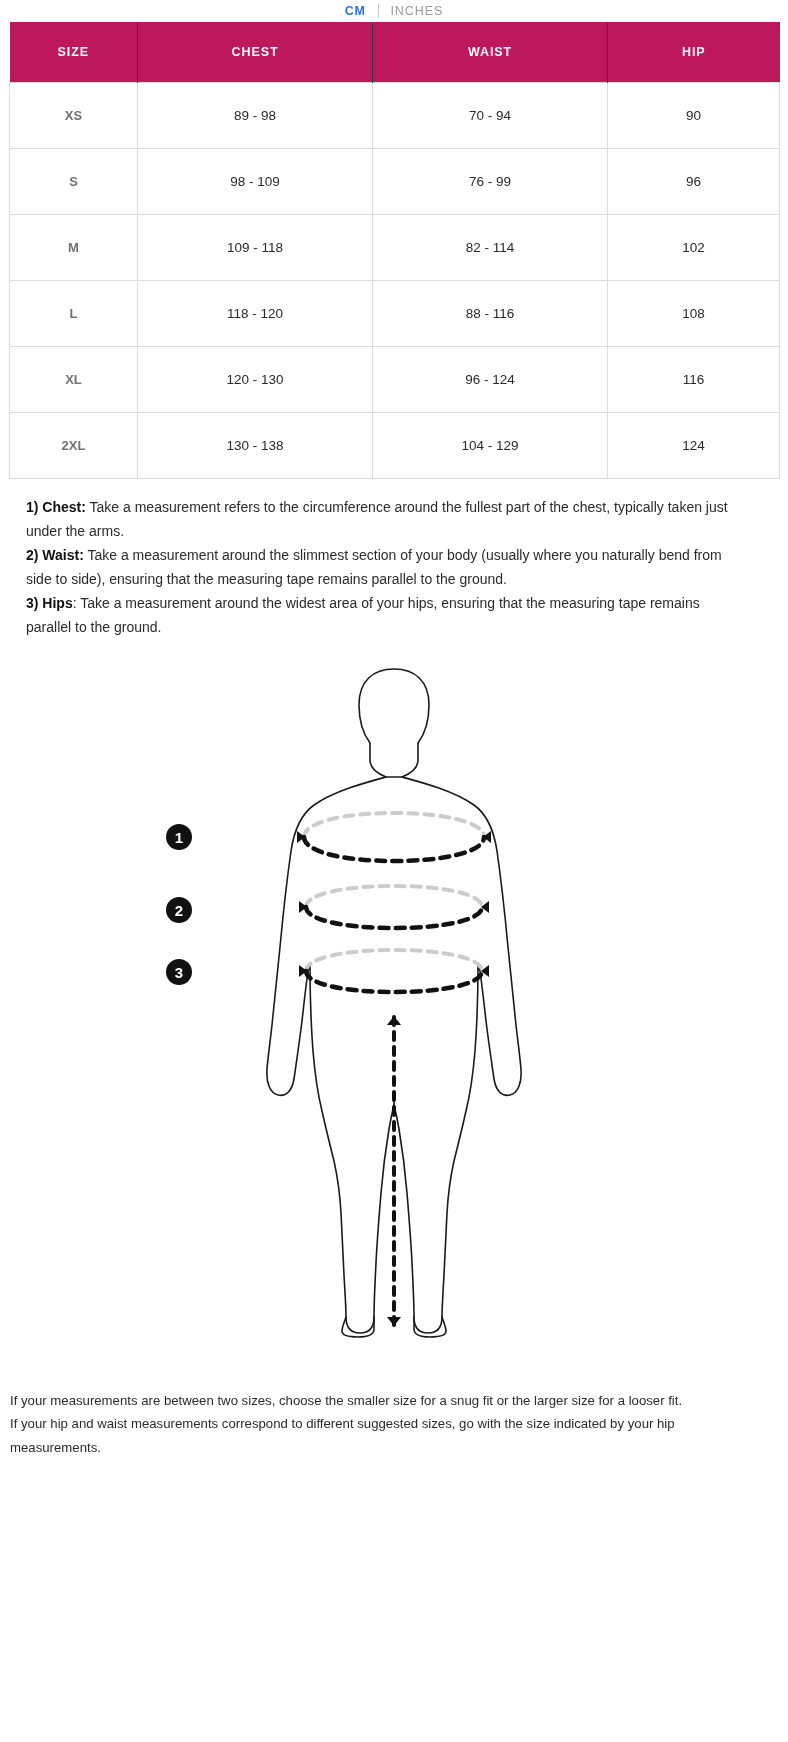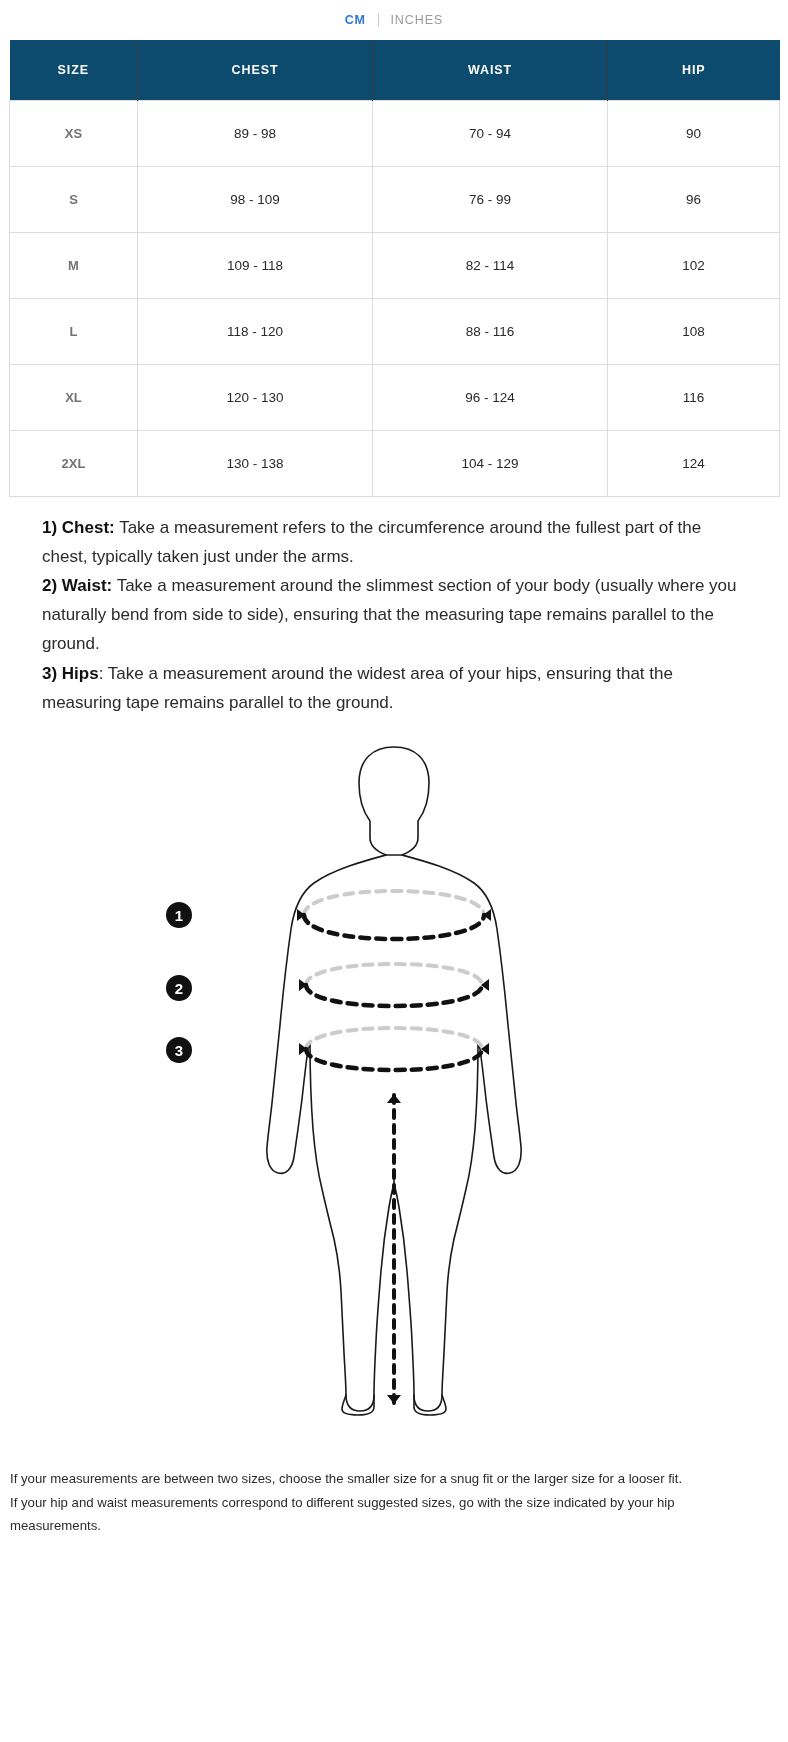--- a/index.html
+++ b/index.html
@@ -15,21 +15,21 @@
     color: #1c1c1c;
     -webkit-font-smoothing: antialiased;
   }
 
   
   .unit-toggle {
     display: flex;
     align-items: center;
     justify-content: center;
     gap: 10px;
-    height: 40px;
+    height: 22px;
     font-size: 12.5px;
     font-weight: bold;
     letter-spacing: 0.6px;
   }
   .unit-opt {
     cursor: pointer;
     padding: 0 2px;
   }
   .unit-opt.active { color: #2d76d8; }
   .unit-opt.inactive { color: #9a9a9a; font-weight: normal; letter-spacing: 0.9px; }
@@ -40,21 +40,21 @@
   }
 
   
   .chart-wrap { padding: 0 9px; }
   table.size-table {
     width: 770px;
     border-collapse: collapse;
     table-layout: fixed;
   }
   table.size-table thead th {
-    background: #0c4a6e;
+    background: #be185d;
     color: #ffffff;
     font-size: 12.5px;
     font-weight: bold;
     letter-spacing: 0.9px;
     height: 60px;
     border-right: 1px solid #3a3a3a;
     text-align: center;
     vertical-align: middle;
   }
   table.size-table thead th:last-child { border-right: none; }
@@ -75,22 +75,22 @@
   table.size-table tbody tr td:last-child { border-right: 1px solid #dcdcdc; }
 
   
   col.c-size  { width: 128px; }
   col.c-chest { width: 235px; }
   col.c-waist { width: 235px; }
   col.c-hip   { width: 172px; }
 
   
   .notes {
-    padding: 16px 42px 0 42px;
-    font-size: 17px;
+    padding: 16px 42px 0 26px;
+    font-size: 14px;
     line-height: 1.72;
     color: #2b2b2b;
   }
   .notes p { margin: 0; }
   .notes .lead { font-weight: bold; color: #111111; }
 
   
   .figure-area {
     width: 788px;
     height: 700px;

